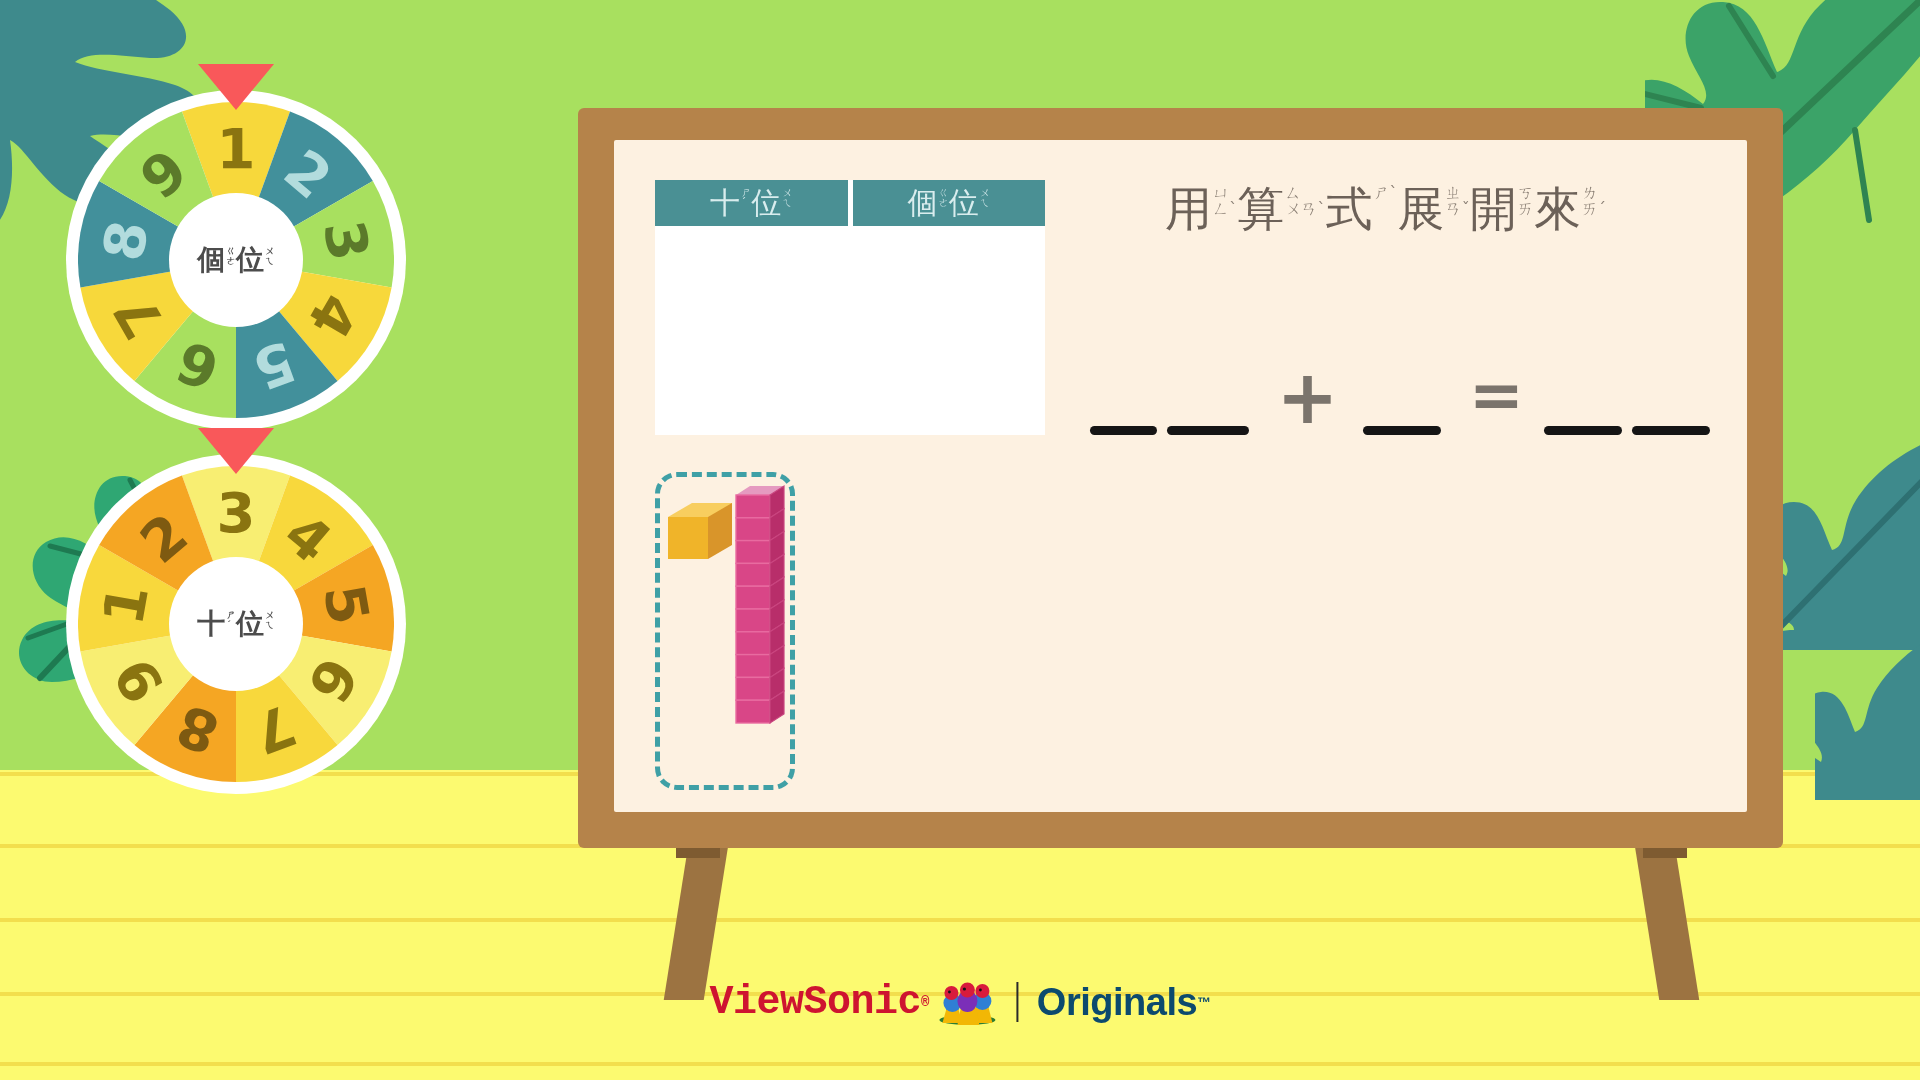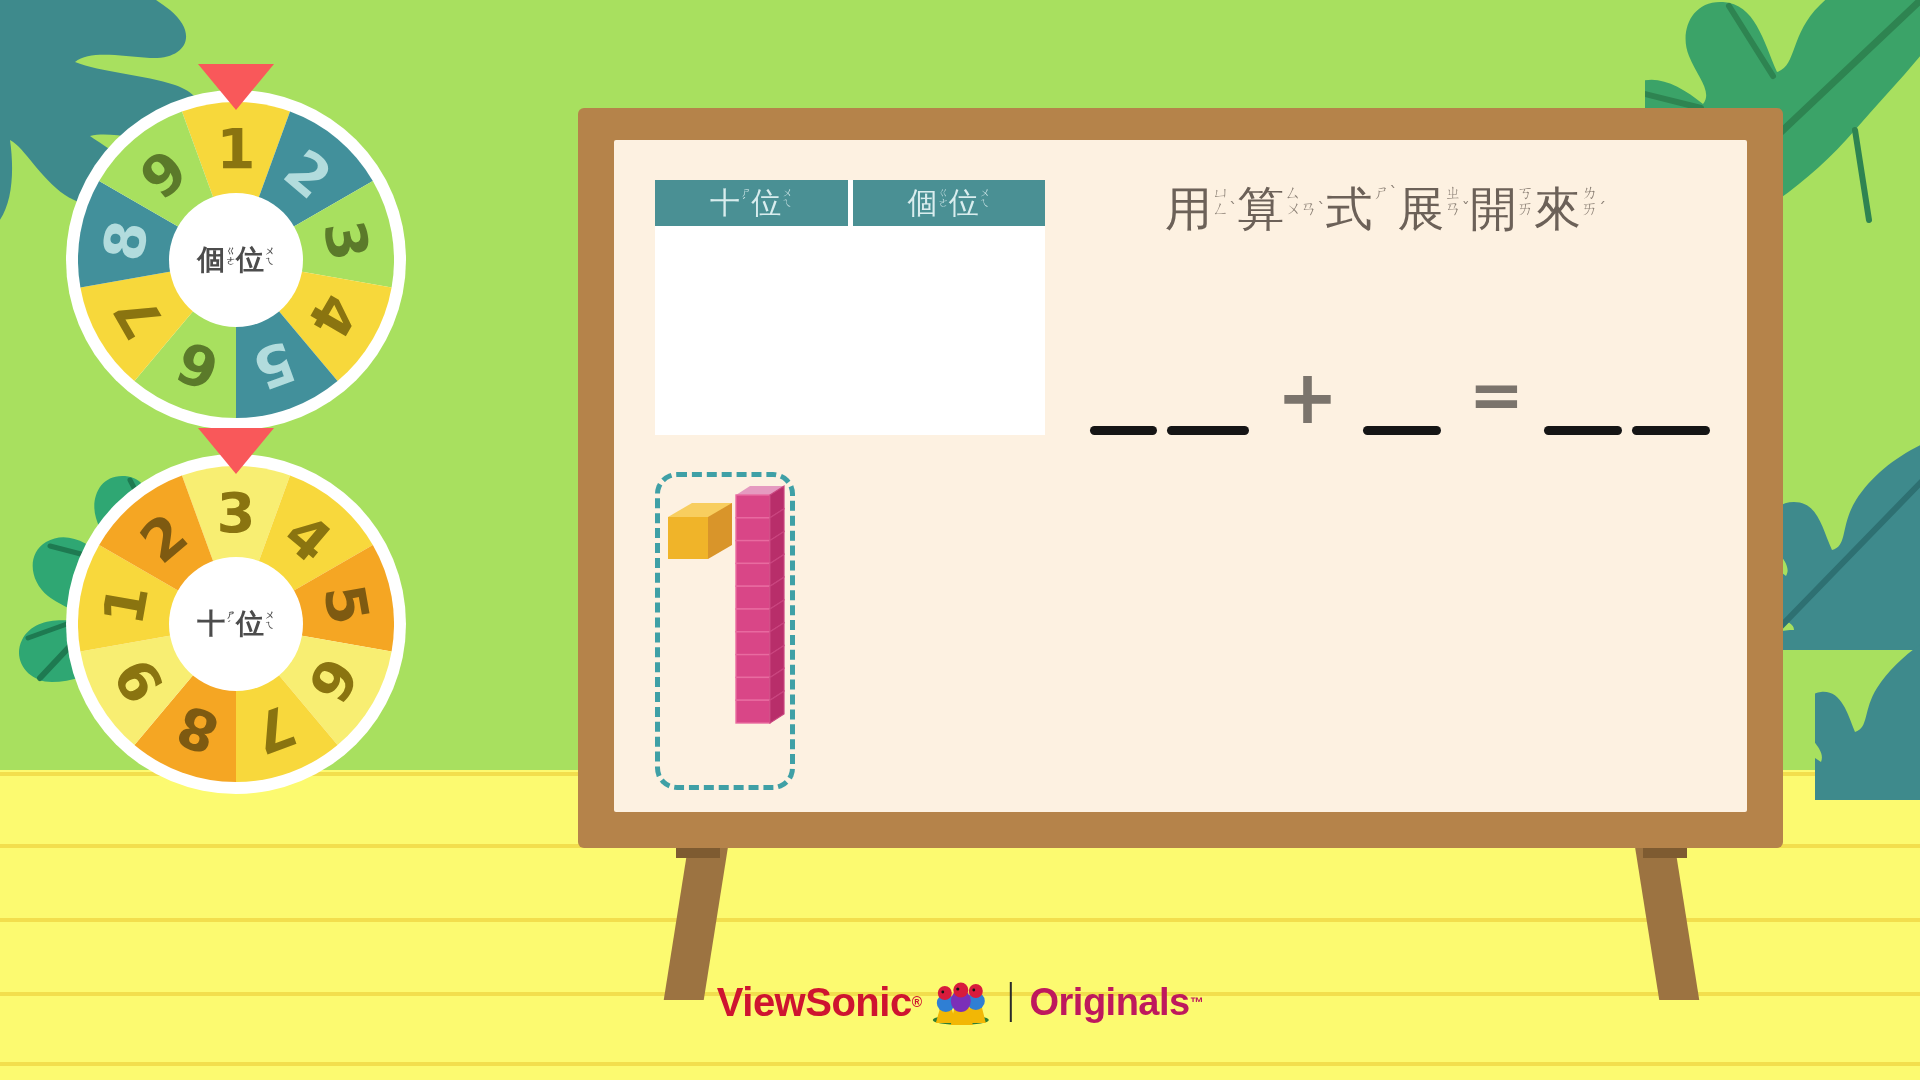--- a/index.html
+++ b/index.html
@@ -152,30 +152,30 @@
   }
 
   
   .logo {
     position: absolute; left: 50%; bottom: 55px;
     transform: translateX(-50%);
     display: flex; align-items: center; gap: 0; z-index: 6;
   }
   .logo-vs {
     color: #CE1430;
-    font-family: Liberation Sans, sans-serif;
+    font-family: Liberation Mono, monospace;
     font-weight: 700; font-size: 40px; letter-spacing: -0.5px;
   }
   .logo-reg { font-size: 14px; vertical-align: super; }
   .logo-sep {
     width: 2px; height: 40px; background: #2A2A2A;
     margin: 0 18px;
   }
   .logo-orig {
-    color: #be185d;
+    color: #0c4a6e;
     font-family: "Liberation Sans", sans-serif;
     font-weight: 700; font-size: 38px; letter-spacing: -0.5px;
   }
   .logo-tm { font-size: 14px; vertical-align: super; font-weight: 700; }
 </style>
 </head>
 <body>
 
 <div id="stage">
 

